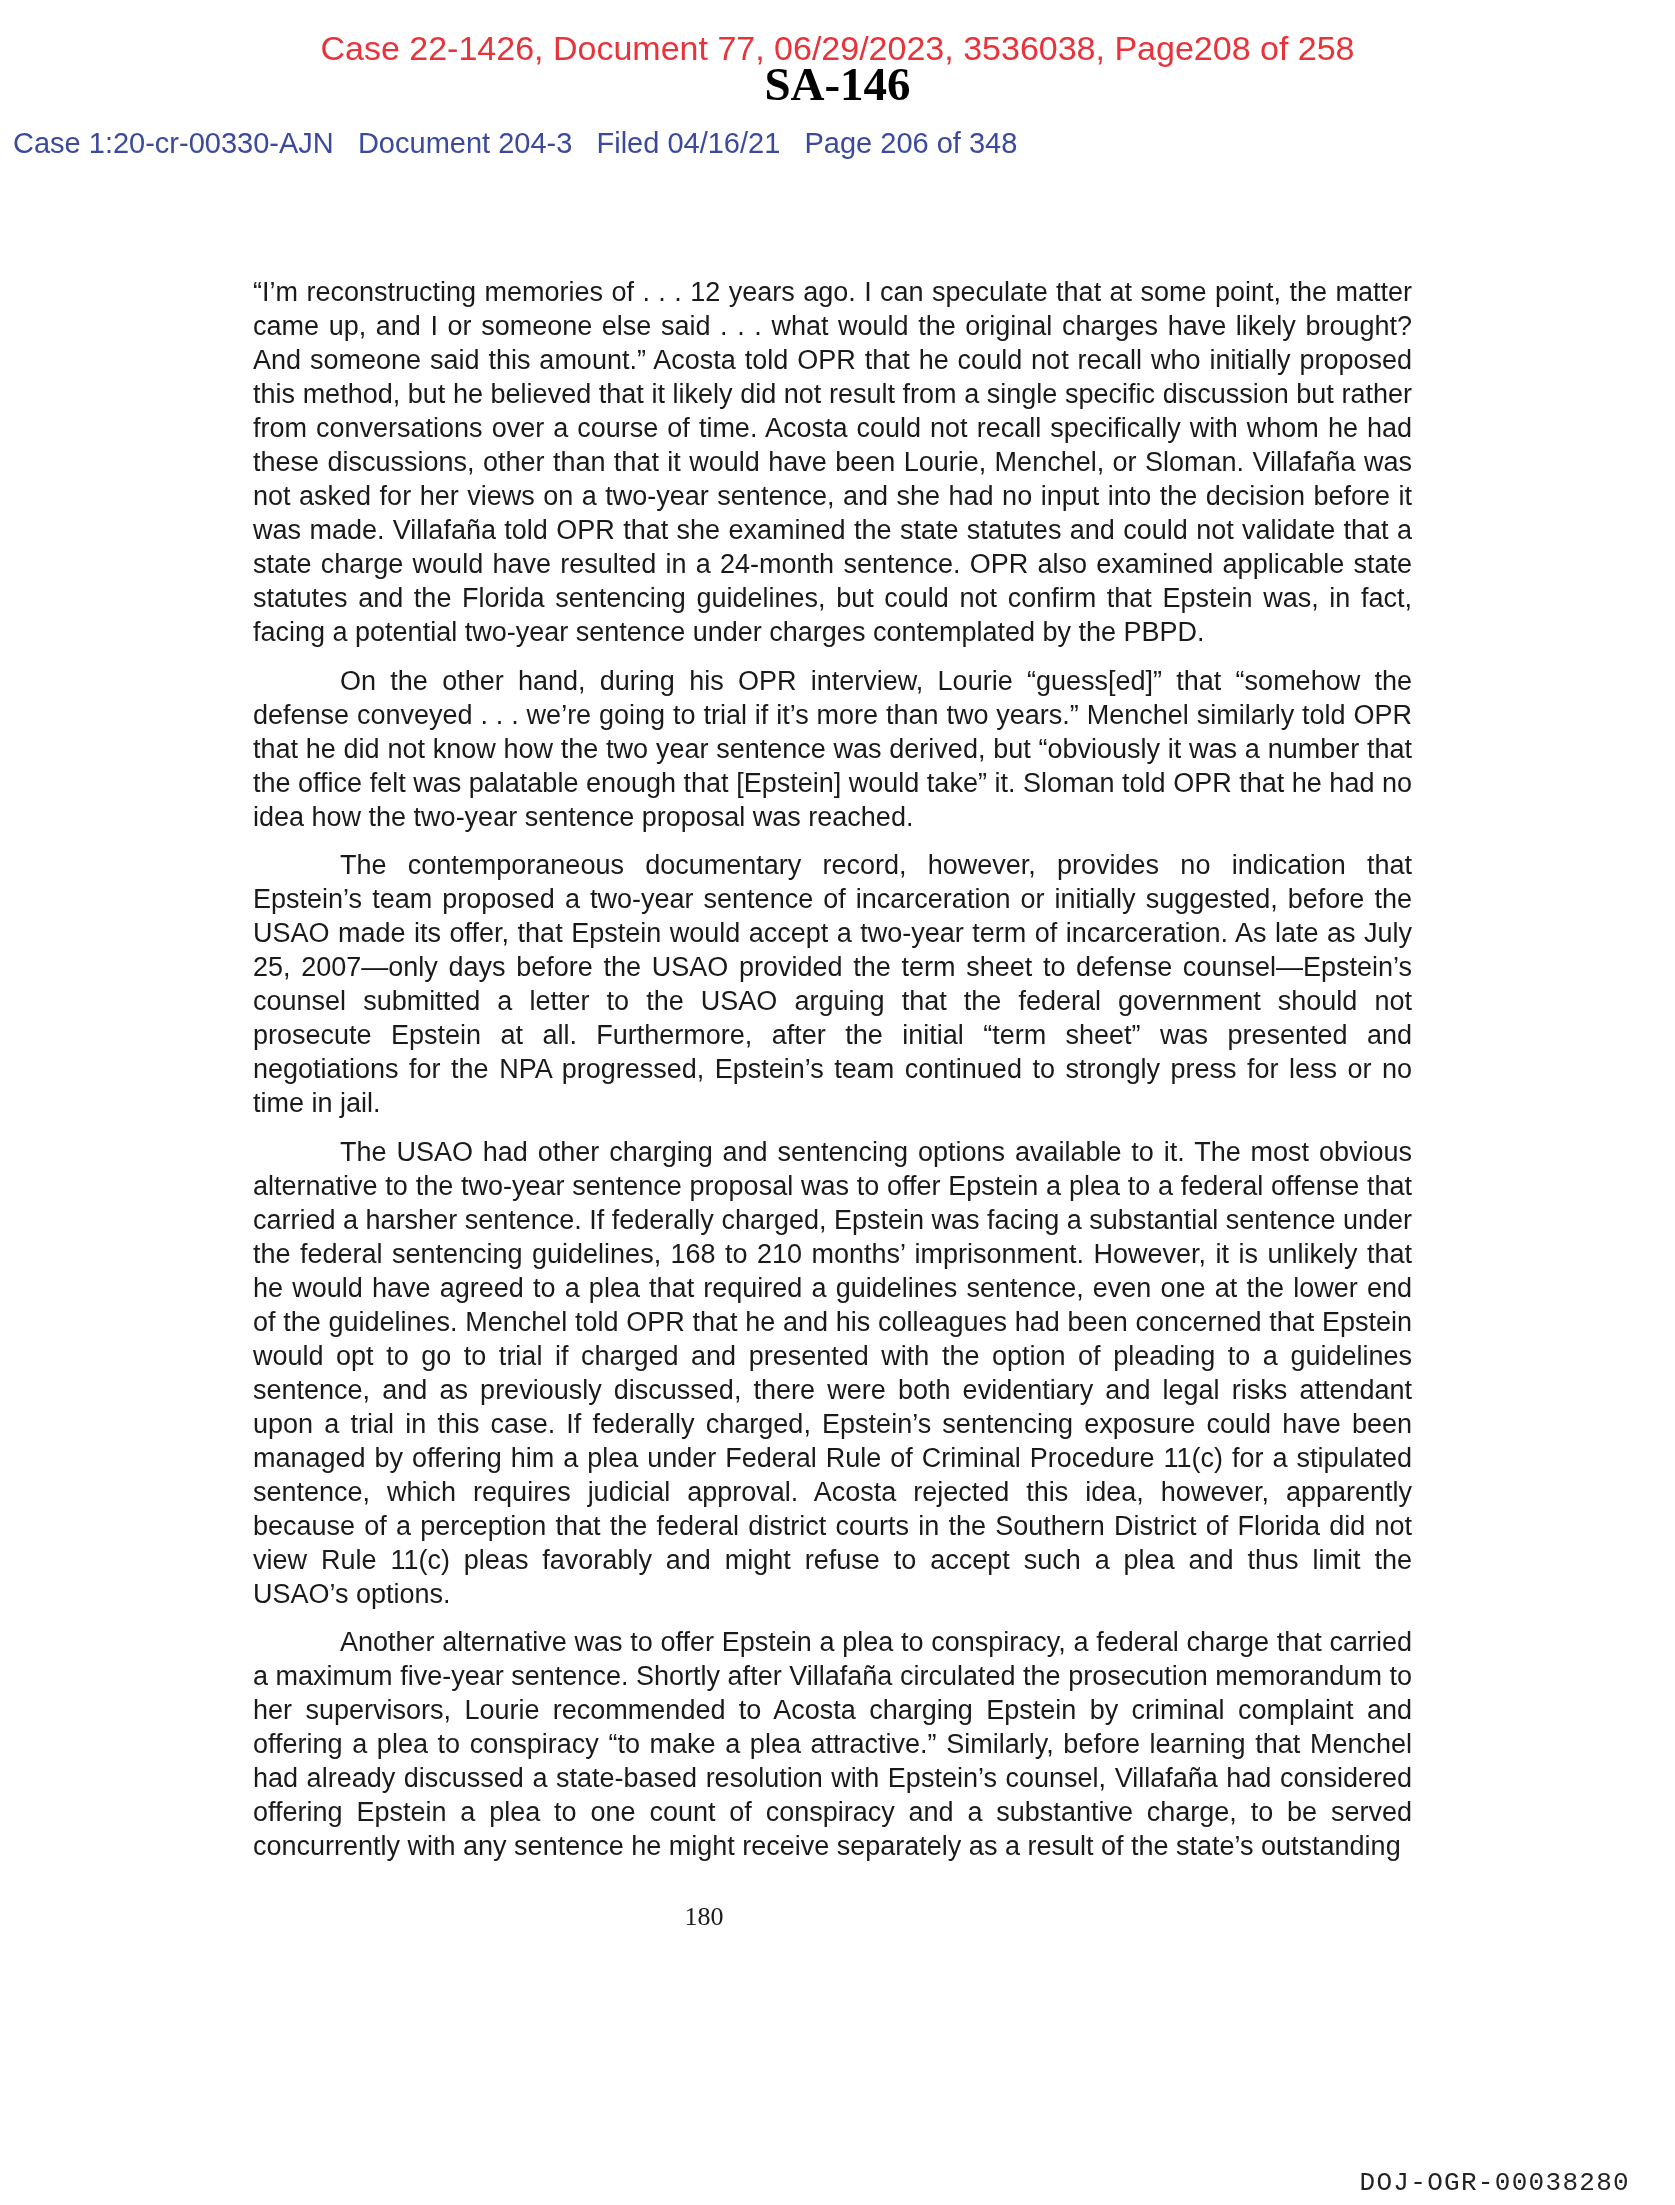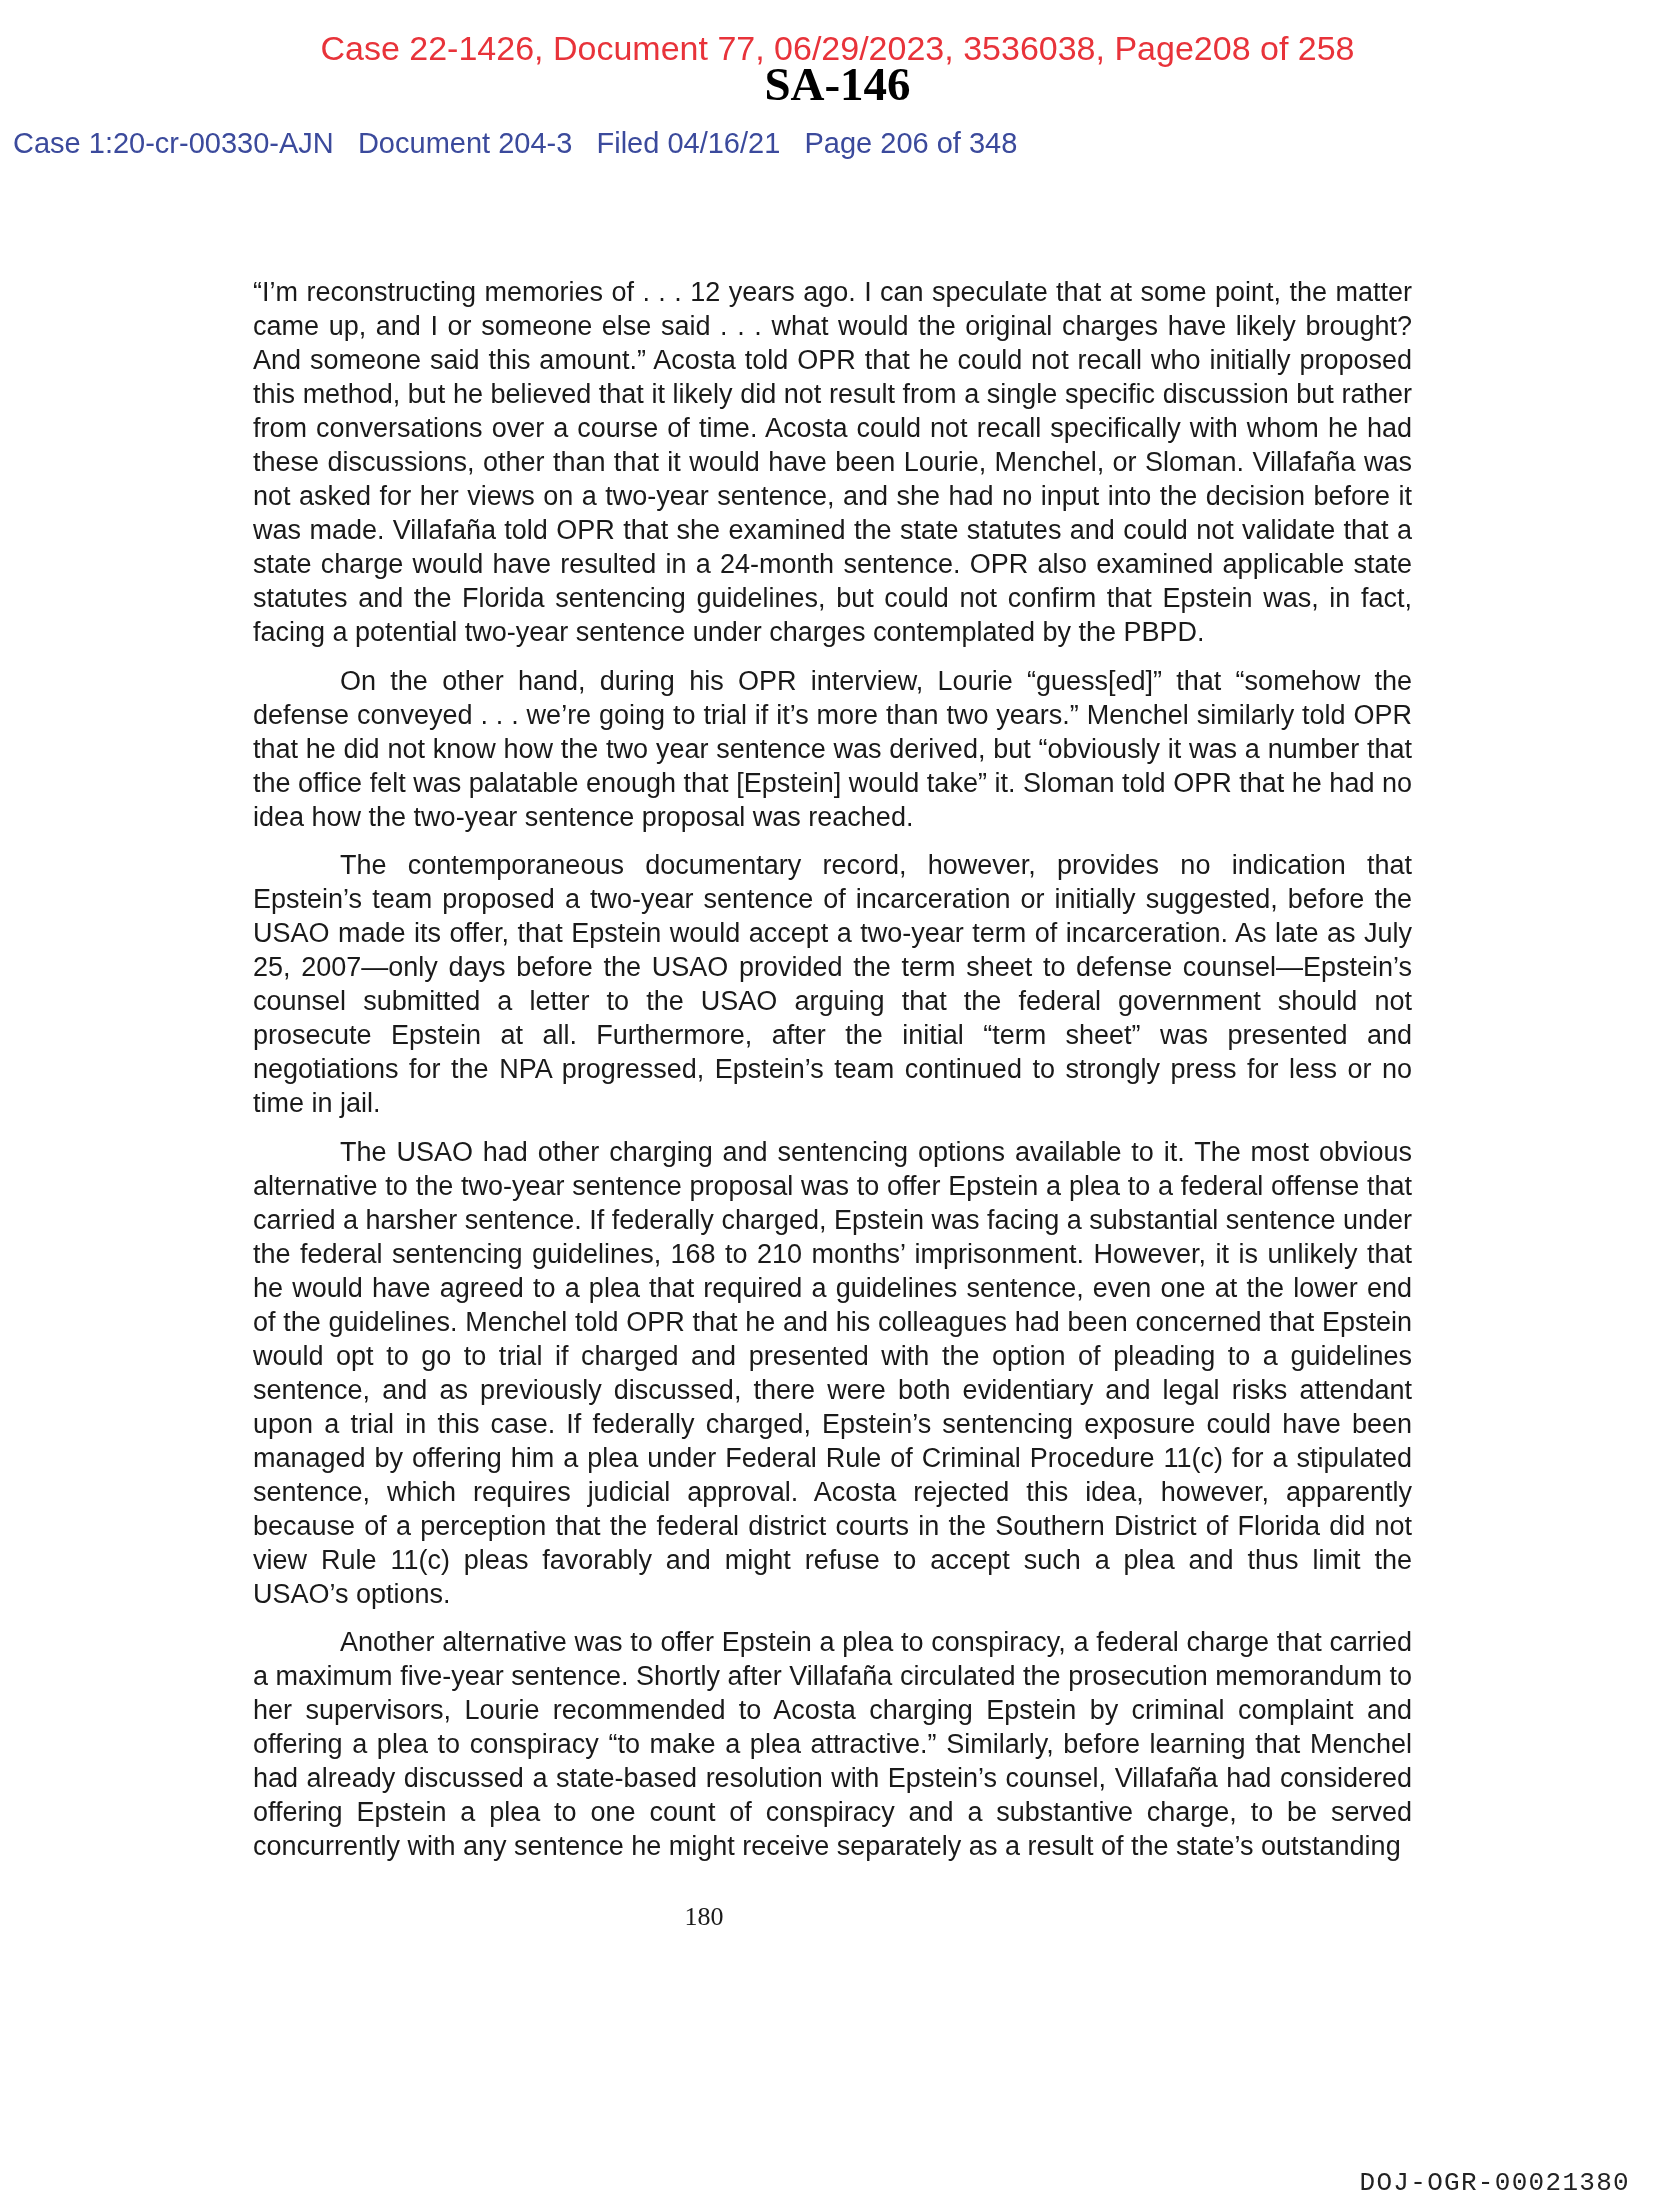--- a/index.html
+++ b/index.html
@@ -95,14 +95,14 @@
 
 <div class="body-text">
   <p>“I’m reconstructing memories of . . . 12 years ago.  I can speculate that at some point, the matter came up, and I or someone else said . . . what would the original charges have likely brought?  And someone said this amount.”  Acosta told OPR that he could not recall who initially proposed this method, but he believed that it likely did not result from a single specific discussion but rather from conversations over a course of time.  Acosta could not recall specifically with whom he had these discussions, other than that it would have been Lourie, Menchel, or Sloman.  Villafaña was not asked for her views on a two-year sentence, and she had no input into the decision before it was made.  Villafaña told OPR that she examined the state statutes and could not validate that a state charge would have resulted in a 24-month sentence.  OPR also examined applicable state statutes and the Florida sentencing guidelines, but could not confirm that Epstein was, in fact, facing a potential two-year sentence under charges contemplated by the PBPD.</p>
   <p class="indent">On the other hand, during his OPR interview, Lourie “guess[ed]” that “somehow the defense conveyed . . . we’re going to trial if it’s more than two years.”  Menchel similarly told OPR that he did not know how the two year sentence was derived, but “obviously it was a number that the office felt was palatable enough that [Epstein] would take” it.  Sloman told OPR that he had no idea how the two-year sentence proposal was reached.</p>
   <p class="indent">The contemporaneous documentary record, however, provides no indication that Epstein’s team proposed a two-year sentence of incarceration or initially suggested, before the USAO made its offer, that Epstein would accept a two-year term of incarceration.  As late as July 25, 2007—only days before the USAO provided the term sheet to defense counsel—Epstein’s counsel submitted a letter to the USAO arguing that the federal government should not prosecute Epstein at all.  Furthermore, after the initial “term sheet” was presented and negotiations for the NPA progressed, Epstein’s team continued to strongly press for less or no time in jail.</p>
   <p class="indent">The USAO had other charging and sentencing options available to it.  The most obvious alternative to the two-year sentence proposal was to offer Epstein a plea to a federal offense that carried a harsher sentence.  If federally charged, Epstein was facing a substantial sentence under the federal sentencing guidelines, 168 to 210 months’ imprisonment.  However, it is unlikely that he would have agreed to a plea that required a guidelines sentence, even one at the lower end of the guidelines.  Menchel told OPR that he and his colleagues had been concerned that Epstein would opt to go to trial if charged and presented with the option of pleading to a guidelines sentence, and as previously discussed, there were both evidentiary and legal risks attendant upon a trial in this case.  If federally charged, Epstein’s sentencing exposure could have been managed by offering him a plea under Federal Rule of Criminal Procedure 11(c) for a stipulated sentence, which requires judicial approval.  Acosta rejected this idea, however, apparently because of a perception that the federal district courts in the Southern District of Florida did not view Rule 11(c) pleas favorably and might refuse to accept such a plea and thus limit the USAO’s options.</p>
   <p class="indent">Another alternative was to offer Epstein a plea to conspiracy, a federal charge that carried a maximum five-year sentence.  Shortly after Villafaña circulated the prosecution memorandum to her supervisors, Lourie recommended to Acosta charging Epstein by criminal complaint and offering a plea to conspiracy “to make a plea attractive.”  Similarly, before learning that Menchel had already discussed a state-based resolution with Epstein’s counsel, Villafaña had considered offering Epstein a plea to one count of conspiracy and a substantive charge, to be served concurrently with any sentence he might receive separately as a result of the state’s outstanding</p>
 </div>
 
 <div class="page-number">180</div>
-<div class="bates">DOJ-OGR-00021380</div>
+<div class="bates">DOJ-OGR-00038280</div>
 
 
 </body></html>

